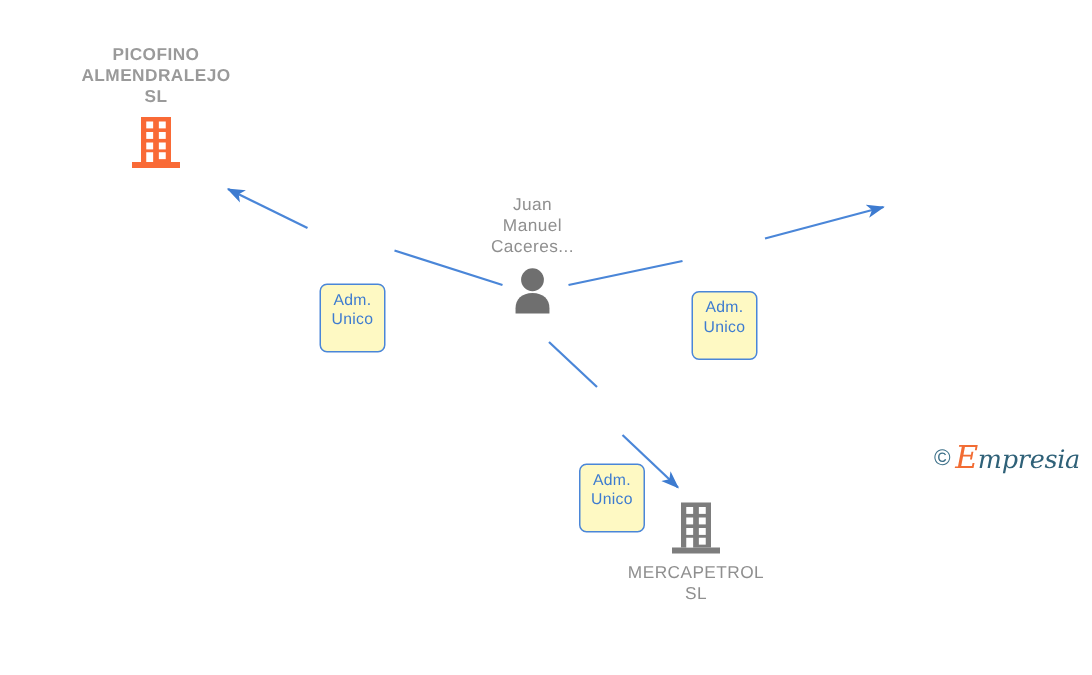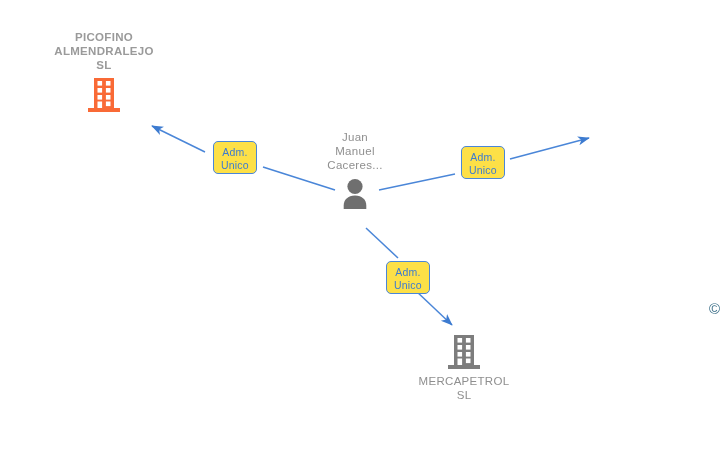--- a/index.html
+++ b/index.html
@@ -58,28 +58,29 @@
   .node.label-below .node-icon  { order: 1; }
   .node.label-above .node-label { order: 1; margin-bottom: 5px; }
   .node.label-above .node-icon  { order: 2; }
 
   
   .edge-label {
     position: absolute;
     box-sizing: border-box;
     border: 1.4px solid #4a86d8;
     border-radius: 5px;
-    background: #fde047;
+    background: #fef9c3;
     color: #3d7bd0;
     font-size: 10.5px;
     line-height: 13px;
     text-align: center;
-    padding: 4px 7px 1px 7px;
+    padding: 4px 7px 14px 7px;
     white-space: pre-line;
     letter-spacing: 0.2px;
+    margin-top: 48px;
   }
 
   
   #watermark {
     position: absolute;
     right: 8px;
     bottom: 8px;
     display: flex;
     align-items: center;
     gap: 3px;
@@ -187,15 +188,16 @@
 Unico</div>
 
   <div class="edge-label" style="left:461px; top:146px;">Adm.
 Unico</div>
 
   <div class="edge-label" style="left:386px; top:261px;">Adm.
 Unico</div>
 
   <div id="watermark">
     <span class="copy">©</span>
+    <span class="brand"><span class="cap">E</span><span>mpresia</span></span>
   </div>
 
 </div>
 
 </body></html>

